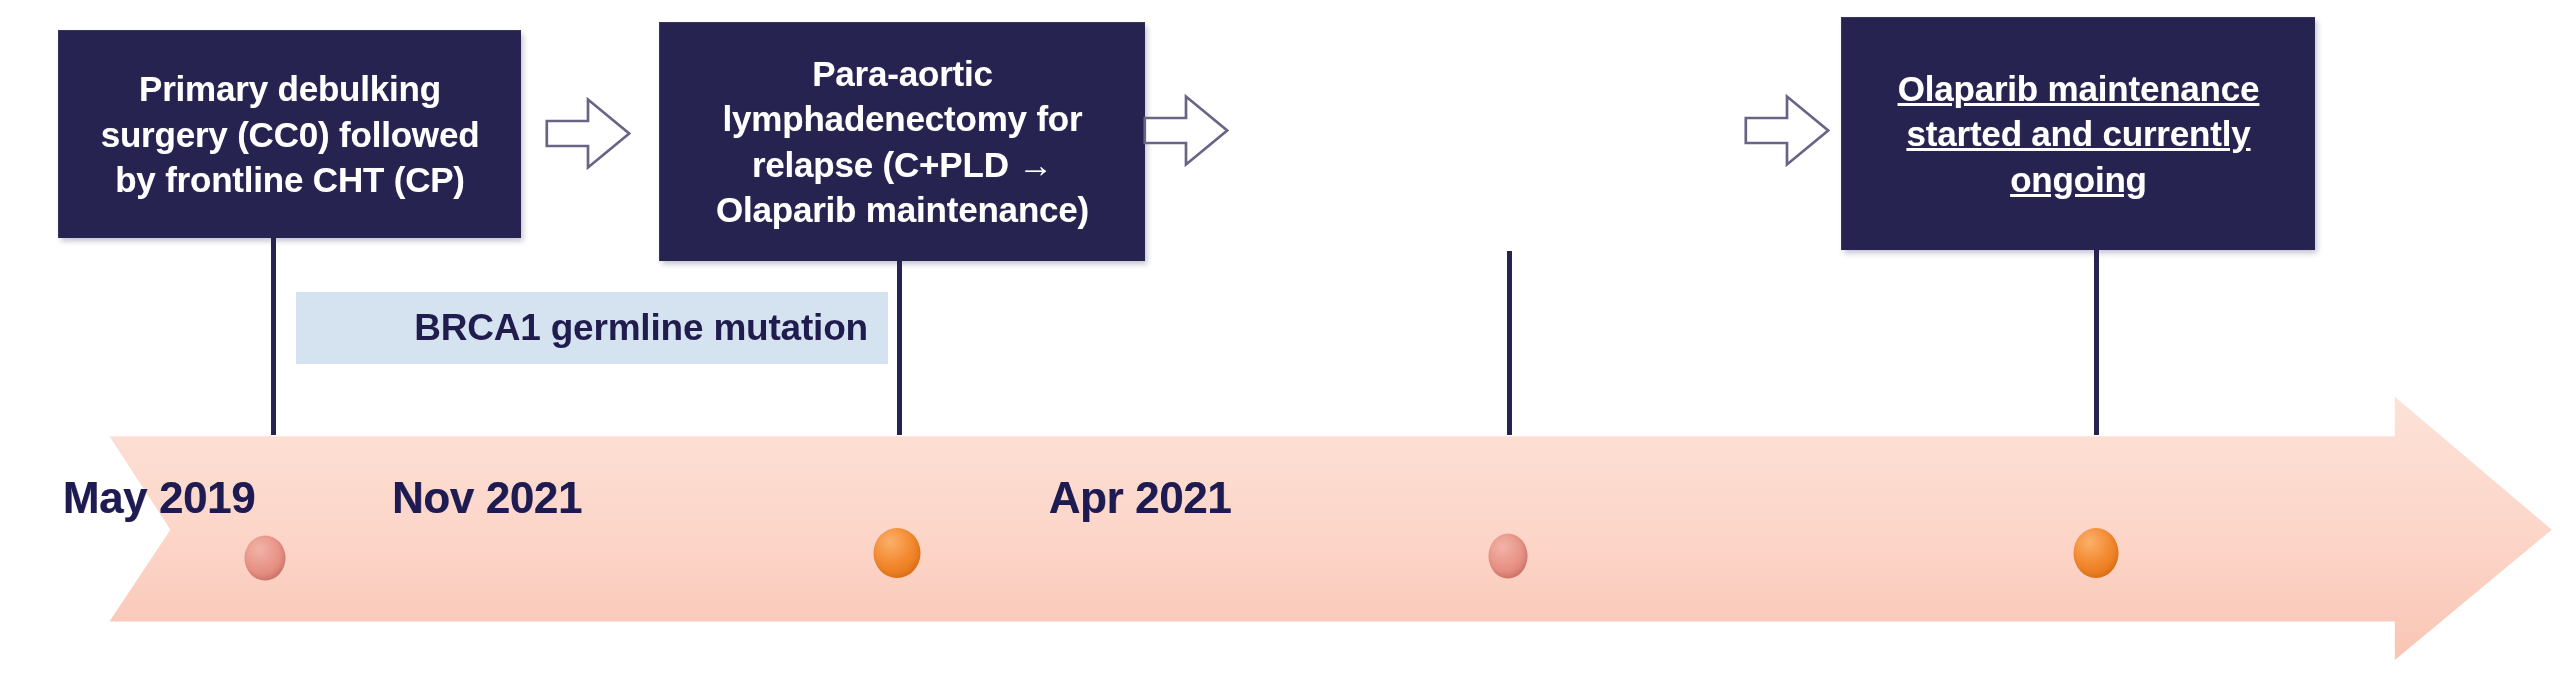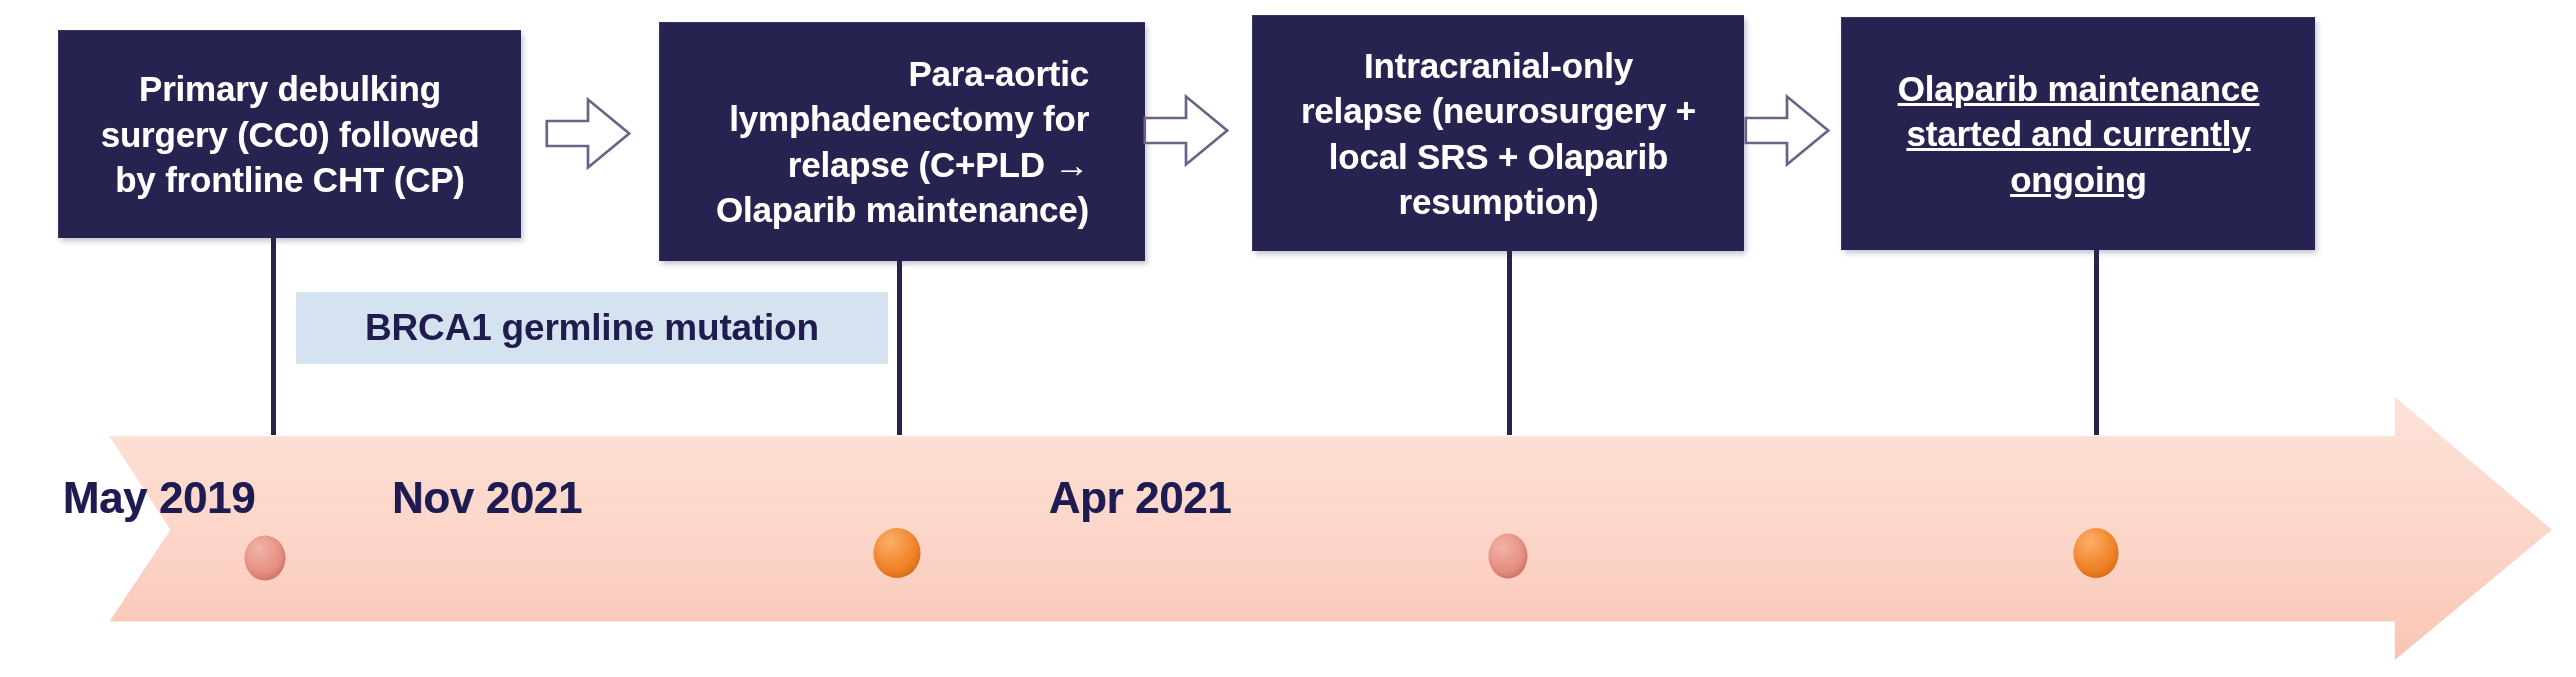--- a/index.html
+++ b/index.html
@@ -62,21 +62,21 @@
   
   .brca-label {
     position: absolute;
     background: #d5e2f0;
     color: #201c4e;
     font-weight: bold;
     font-size: 37px;
     letter-spacing: -0.2px;
     display: flex;
     align-items: center;
-    justify-content: center;
+    justify-content: flex-end;
     padding: 0 20px;
     box-sizing: border-box;
   }
 
   
   .timeline-arrow {
     position: absolute;
     left: 0;
     top: 386px;
     width: 2576px;
@@ -118,33 +118,27 @@
 <body>
 
 <div id="canvas">
 
   <div class="step-box" style="left:58px; top:30px; width:463px; height:208px;">
     <span class="step-text">Primary debulking
 surgery (CC0) followed
 by frontline CHT (CP)</span>
   </div>
 
-  <div class="step-box" style="left:659px; top:21.5px; width:486px; height:239px;text-align:right;">
+  <div class="step-box" style="left:659px; top:21.5px; width:486px; height:239px;">
     <span class="step-text">Para-aortic
 lymphadenectomy for
 relapse (C+PLD →
 Olaparib maintenance)</span>
   </div>
 
-  <div class="step-box" style="left:1252px; top:15.2px; width:492px; height:236px;">
-    <span class="step-text">Intracranial-only
-relapse (neurosurgery +
-local SRS + Olaparib
-resumption)</span>
-  </div>
 
   <div class="step-box" style="left:1841px; top:17px; width:474px; height:233px;text-decoration:underline;">
     <span class="step-text">Olaparib maintenance
 started and currently
 ongoing</span>
   </div>
 
   <div class="connector" style="left:545px; top:96px;">
     <svg viewBox="0 0 96 84" preserveAspectRatio="none">
       <polygon points="2,28 48,28 48,4 94,42 48,80 48,56 2,56" fill="#ffffff" stroke="#6b6386" stroke-width="3" stroke-linejoin="miter"></polygon>

